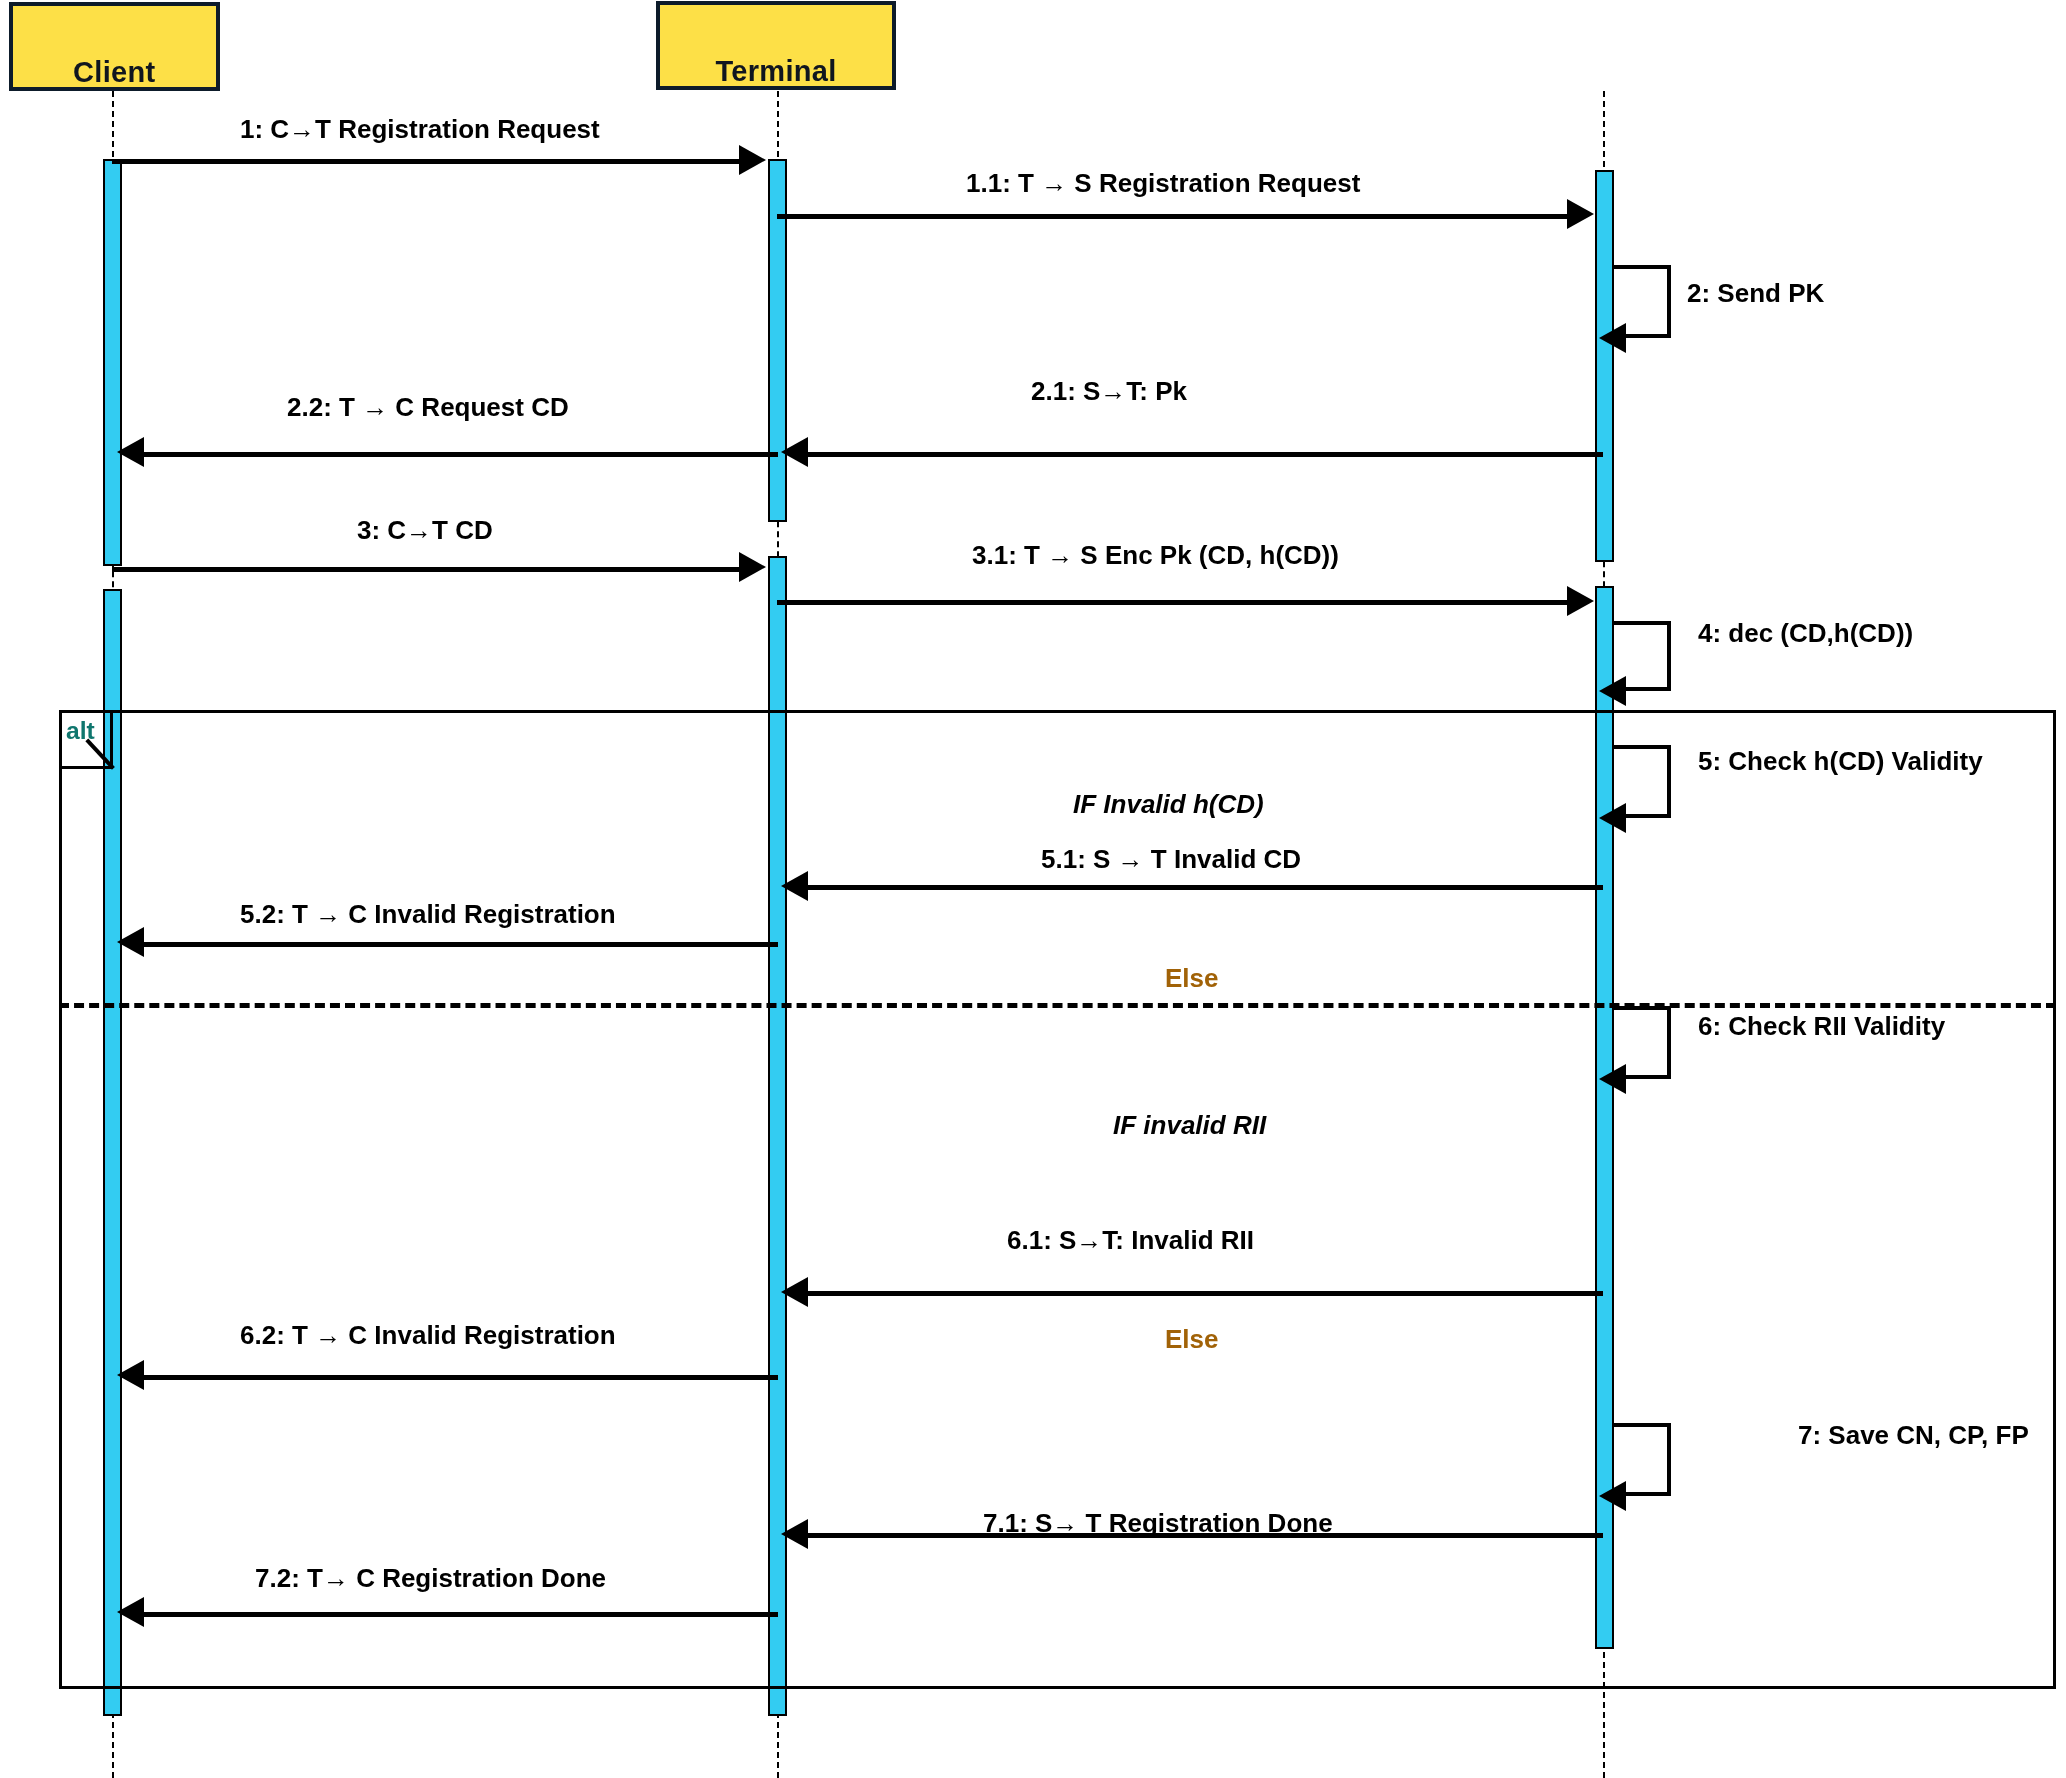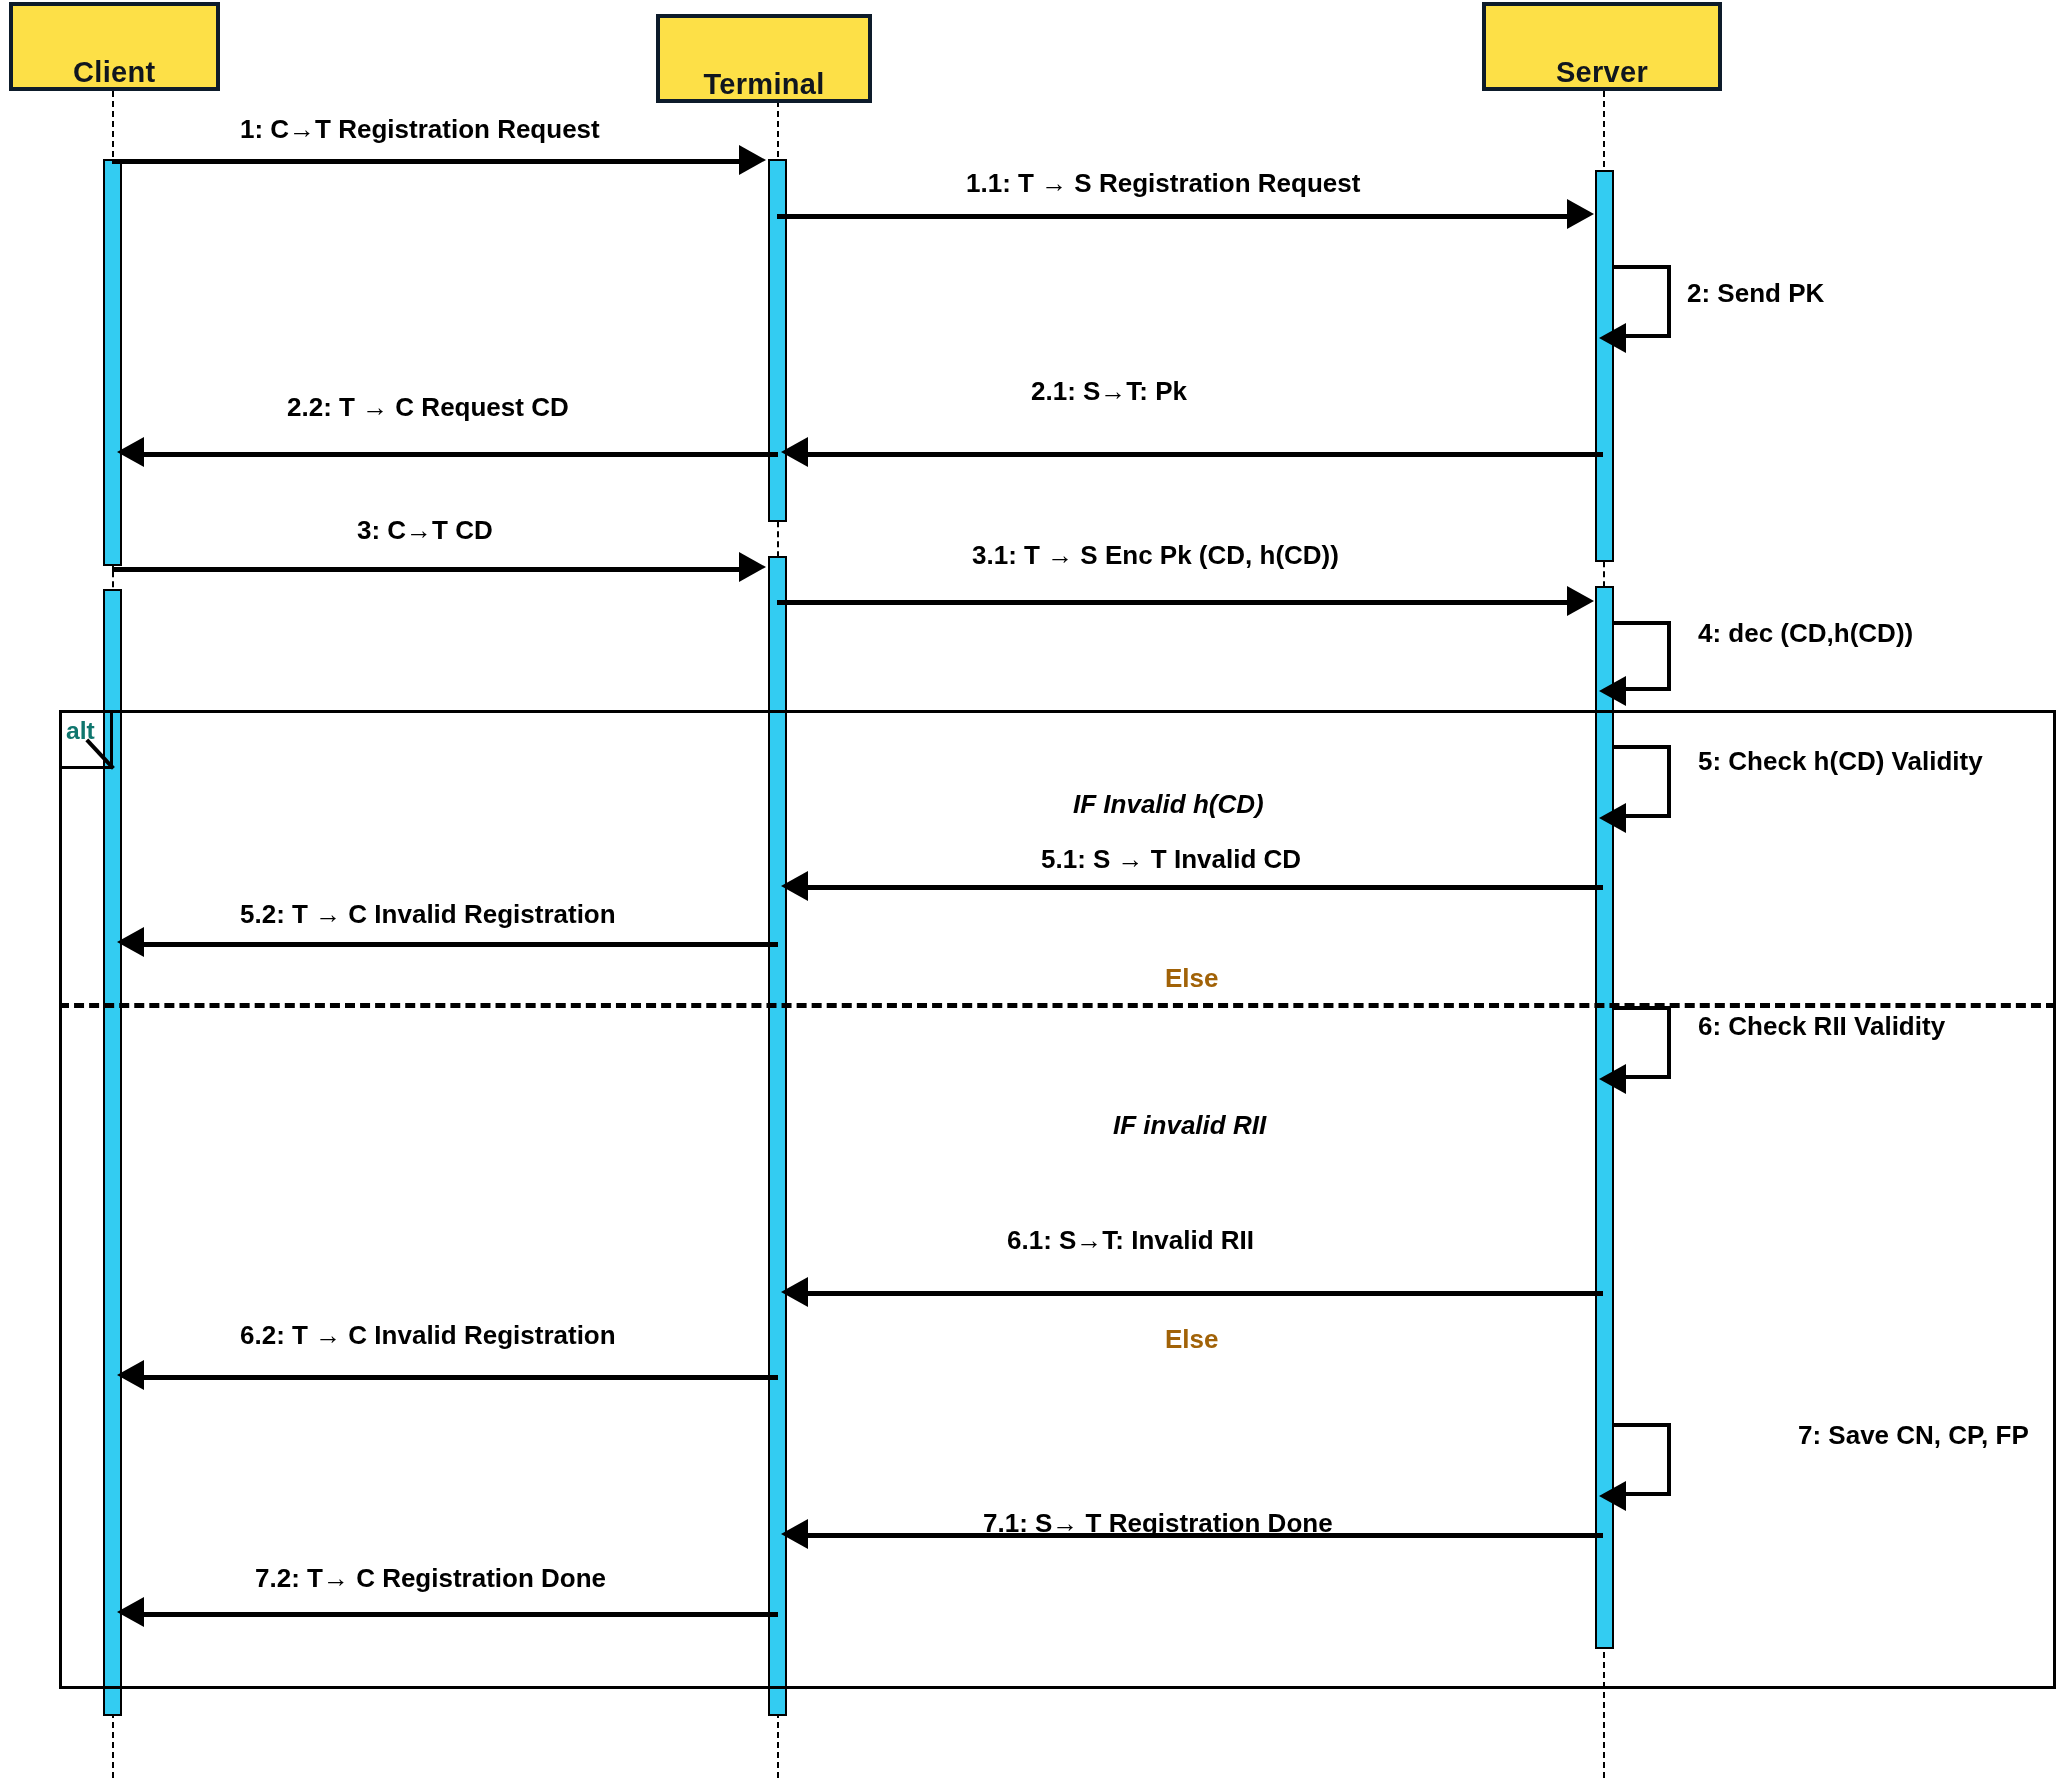--- a/index.html
+++ b/index.html
@@ -108,25 +108,22 @@
 
 <div id="canvas">
 
   <div class="lifeline" style="left:112px; top:91px;  height:1687px;"></div>
   <div class="lifeline" style="left:777px;top:91px;  height:1687px;"></div>
   <div class="lifeline" style="left:1603px;top:91px;  height:1687px;"></div>
 
   <div class="participant" style="left:8.8px; top:1.8px; width:211px; height:89px;">
     <span class="plabel">Client</span>
   </div>
-  <div class="participant" style="left:656px; top:14px; width:216px; height:89px;">
+  <div class="participant" style="left:656px; top:1px; width:240px; height:89px;">
     <span class="plabel">Terminal</span>
-  </div>
-  <div class="participant" style="left:1482px; top:1.8px; width:240px; height:89px;">
-    <span class="plabel">Server</span>
   </div>
 
   <div class="activation" style="left:103px; top:159px; width:19px; height:407px;"></div>
 
   <div class="activation" style="left:103px; top:589px; width:19px; height:1127px;"></div>
 
   <div class="activation" style="left:768px; top:159px; width:19px; height:363px;"></div>
 
   <div class="activation" style="left:768px; top:556px; width:19px; height:1160px;"></div>
 

